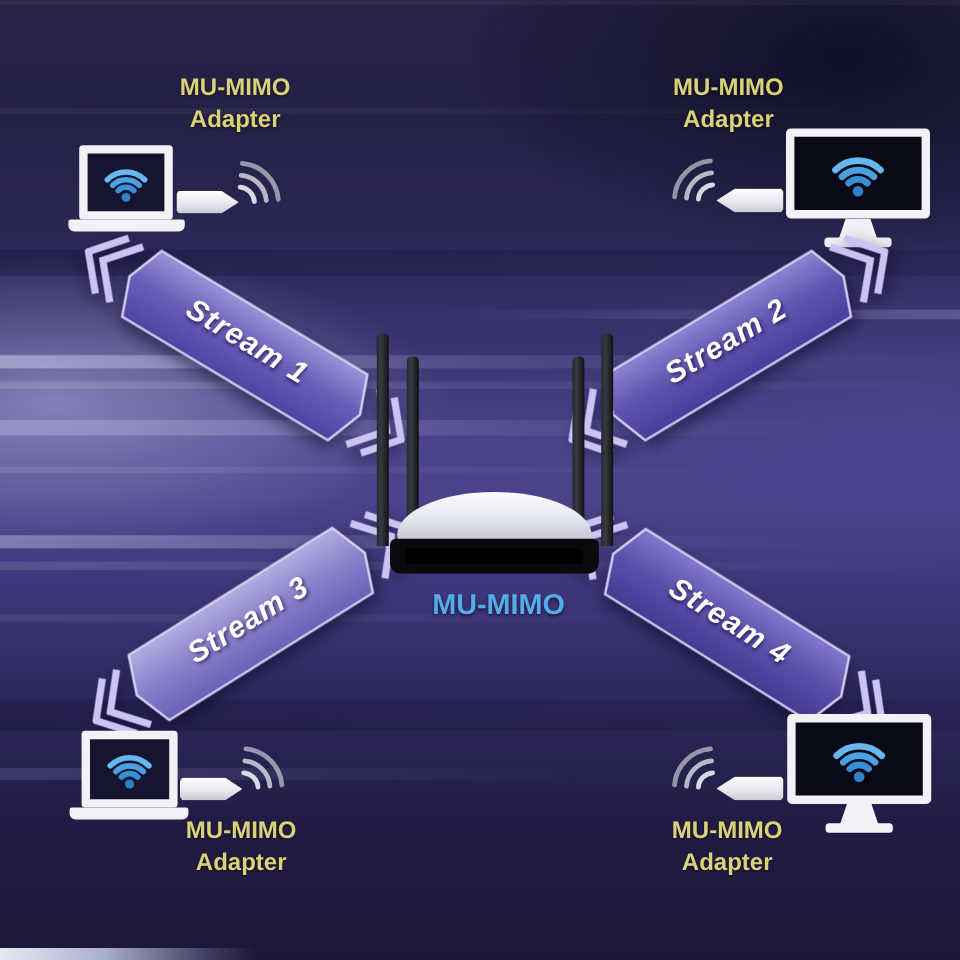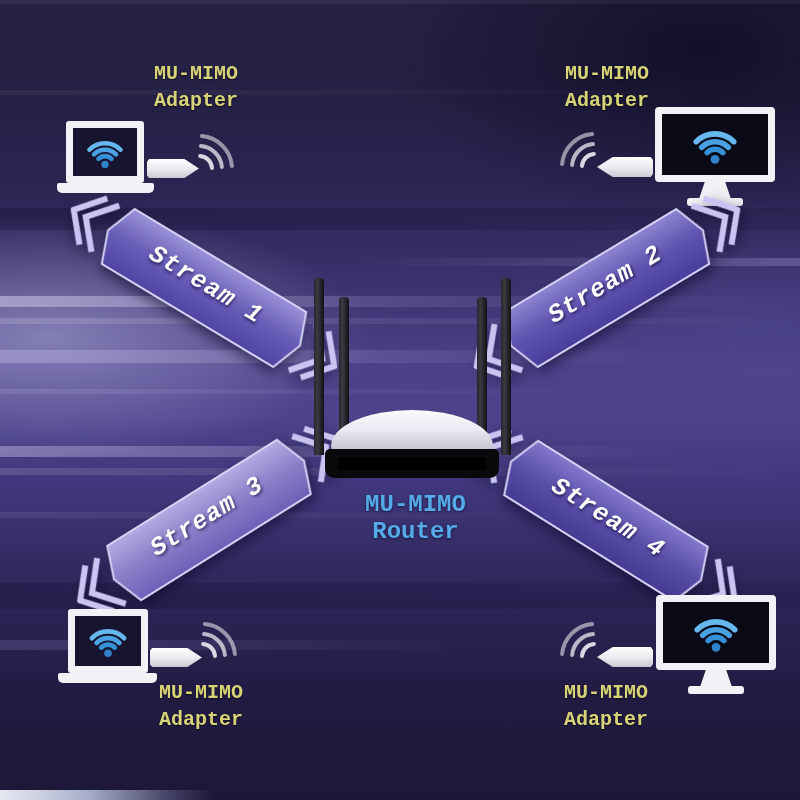--- a/index.html
+++ b/index.html
@@ -1,18 +1,18 @@
 <!DOCTYPE html>
 <html><head>
 <meta charset="utf-8">
 <style>
   html,body{margin:0;padding:0;background:#000;}
   .scene{
     position:relative;width:800px;height:800px;overflow:hidden;
-    font-family:Liberation Mono, monospace;
+    font-family:Liberation Sans, sans-serif;
     background:
       radial-gradient(ellipse 58% 22% at 6% 42%, rgba(178,175,222,.58), rgba(178,175,222,0) 70%),
       radial-gradient(ellipse 55% 30% at 88% 6%, rgba(2,2,16,.55), rgba(2,2,16,0) 72%),
       radial-gradient(ellipse 50% 22% at 96% 40%, rgba(90,84,160,.28), rgba(90,84,160,0) 70%),
       linear-gradient(180deg,#272145 0%,#252045 12%,#2b2553 24%,#3b3370 36%,#4b4289 46%,#4c438b 52%,#3e3679 62%,#2d2659 74%,#221c44 86%,#1d1738 100%);
   }
   .st{position:absolute;left:0;width:100%;pointer-events:none;}
   #stk0{top:0;height:4px;background:rgba(255,255,255,.05);}
   #stk1{top:90px;height:5px;background:linear-gradient(90deg,rgba(255,255,255,.05),rgba(255,255,255,.02) 60%,transparent);}
   #stk2{top:208px;height:22px;background:linear-gradient(90deg,rgba(5,0,25,.22),rgba(5,0,25,.12));}
@@ -242,21 +242,20 @@
     <div class="antenna" id="ant2"></div>
     <div class="antenna" id="ant3"></div>
     <div class="antenna" id="ant4"></div>
     <div class="dome"></div>
     <div class="rbase">
       <div class="rslot"></div>
     </div>
   </div>
   <div class="router-label">
     <div>MU-MIMO</div>
-    <div>Router</div>
   </div>
 
   <div class="lscreen" id="bl-laptop-screen">
     <svg class="wifi" width="46" height="36" viewBox="0 0 48 38">
       <path d="M7 16 A24 24 0 0 1 41 16" stroke="#66b7ee"></path>
       <path d="M12 21 A17 17 0 0 1 36 21" stroke="#4aa2e2"></path>
       <path d="M16.9 25.9 A10 10 0 0 1 31.1 25.9" stroke="#3690d6"></path>
       <circle cx="24" cy="32" r="4" fill="#2d82c8"></circle>
     </svg>
   </div>

